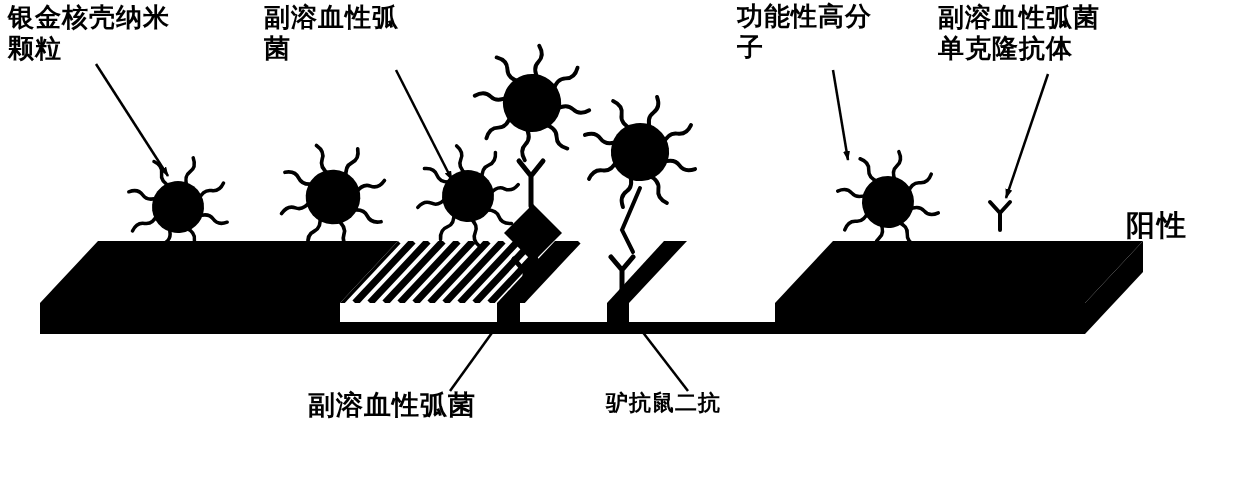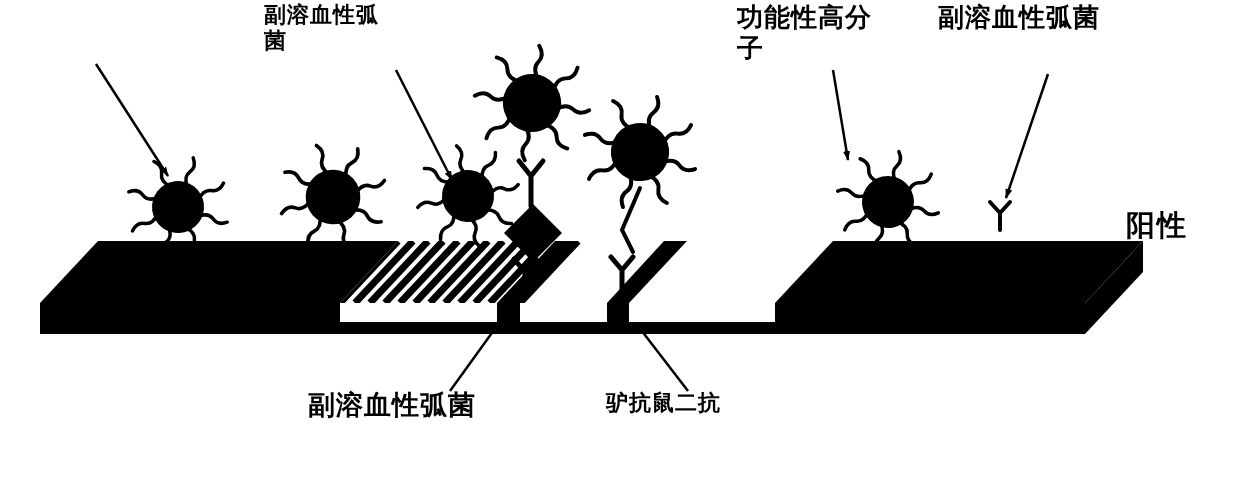--- a/index.html
+++ b/index.html
@@ -25,22 +25,22 @@
   .lbl {
     position: absolute;
     color: #000000;
     font-weight: 900;
     line-height: 1.18;
     letter-spacing: 1px;
     white-space: nowrap;
   }
   .lbl span { display: block; }
   #lbl-nano      { left: 8px;    top: 2px;   font-size: 26px; }
-  #lbl-vibrio    { left: 264px;  top: 2px;   font-size: 22px; }
-  #lbl-polymer   { left: 737px;  top: 2px;   font-size: 26px; }
+  #lbl-vibrio    { left: 264px;  top: 2px;   font-size: 26px; }
+  #lbl-polymer   { left: 737px;  top: 2px;   font-size: 26px; font-family: Liberation Serif, serif; }
   #lbl-mab       { left: 938px;  top: 2px;   font-size: 26px; }
   #lbl-positive  { left: 1126px; top: 208px; font-size: 29px; letter-spacing: 2px; }
   #lbl-pab       { left: 308px;  top: 390px; font-size: 27px; }
   #lbl-secondary { left: 606px;  top: 390px; font-size: 22px; }
 </style>
 </head>
 <body>
 
 <div class="stage">
 
@@ -122,33 +122,38 @@
     <g stroke="#000" stroke-width="2.5" fill="none">
       <line x1="96" y1="64" x2="168" y2="176" marker-end="url(#ah)"></line>
       <line x1="396" y1="70" x2="452" y2="180" marker-end="url(#ah)"></line>
       <line x1="833" y1="70" x2="848" y2="160" marker-end="url(#ah)"></line>
       <line x1="1048" y1="74" x2="1006" y2="198" marker-end="url(#ah)"></line>
       <line x1="507" y1="312" x2="450" y2="391"></line>
       <line x1="638" y1="326" x2="688" y2="391"></line>
     </g>
   </svg>
 
+  <div class="lbl" id="lbl-nano">
+    <span>银金核壳纳米</span>
+    <span>颗粒</span>
+  </div>
 
   <div class="lbl" id="lbl-vibrio">
     <span>副溶血性弧</span>
     <span>菌</span>
   </div>
 
   <div class="lbl" id="lbl-polymer">
     <span>功能性高分</span>
     <span>子</span>
   </div>
 
   <div class="lbl" id="lbl-mab">
     <span>副溶血性弧菌</span>
+    <span>单克隆抗体</span>
   </div>
 
   <div class="lbl" id="lbl-positive">阳性</div>
 
   <div class="lbl" id="lbl-pab">
     <span>副溶血性弧菌</span>
   </div>
 
   <div class="lbl" id="lbl-secondary">驴抗鼠二抗</div>
 

